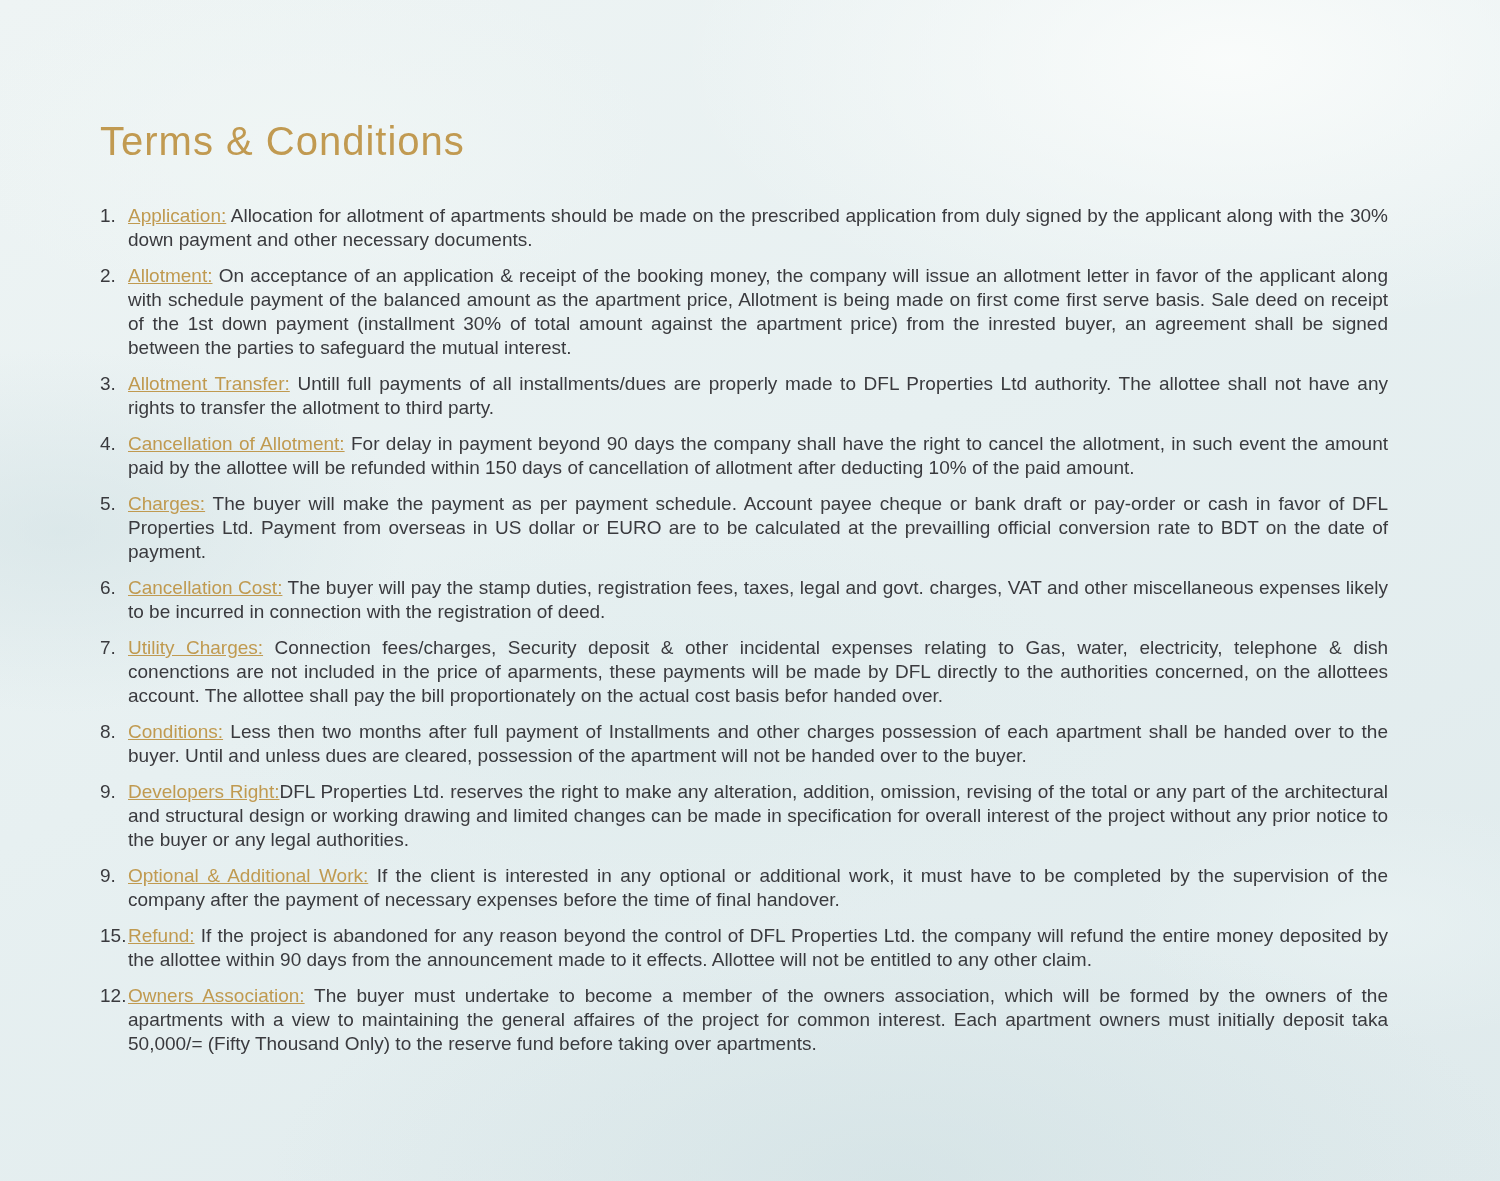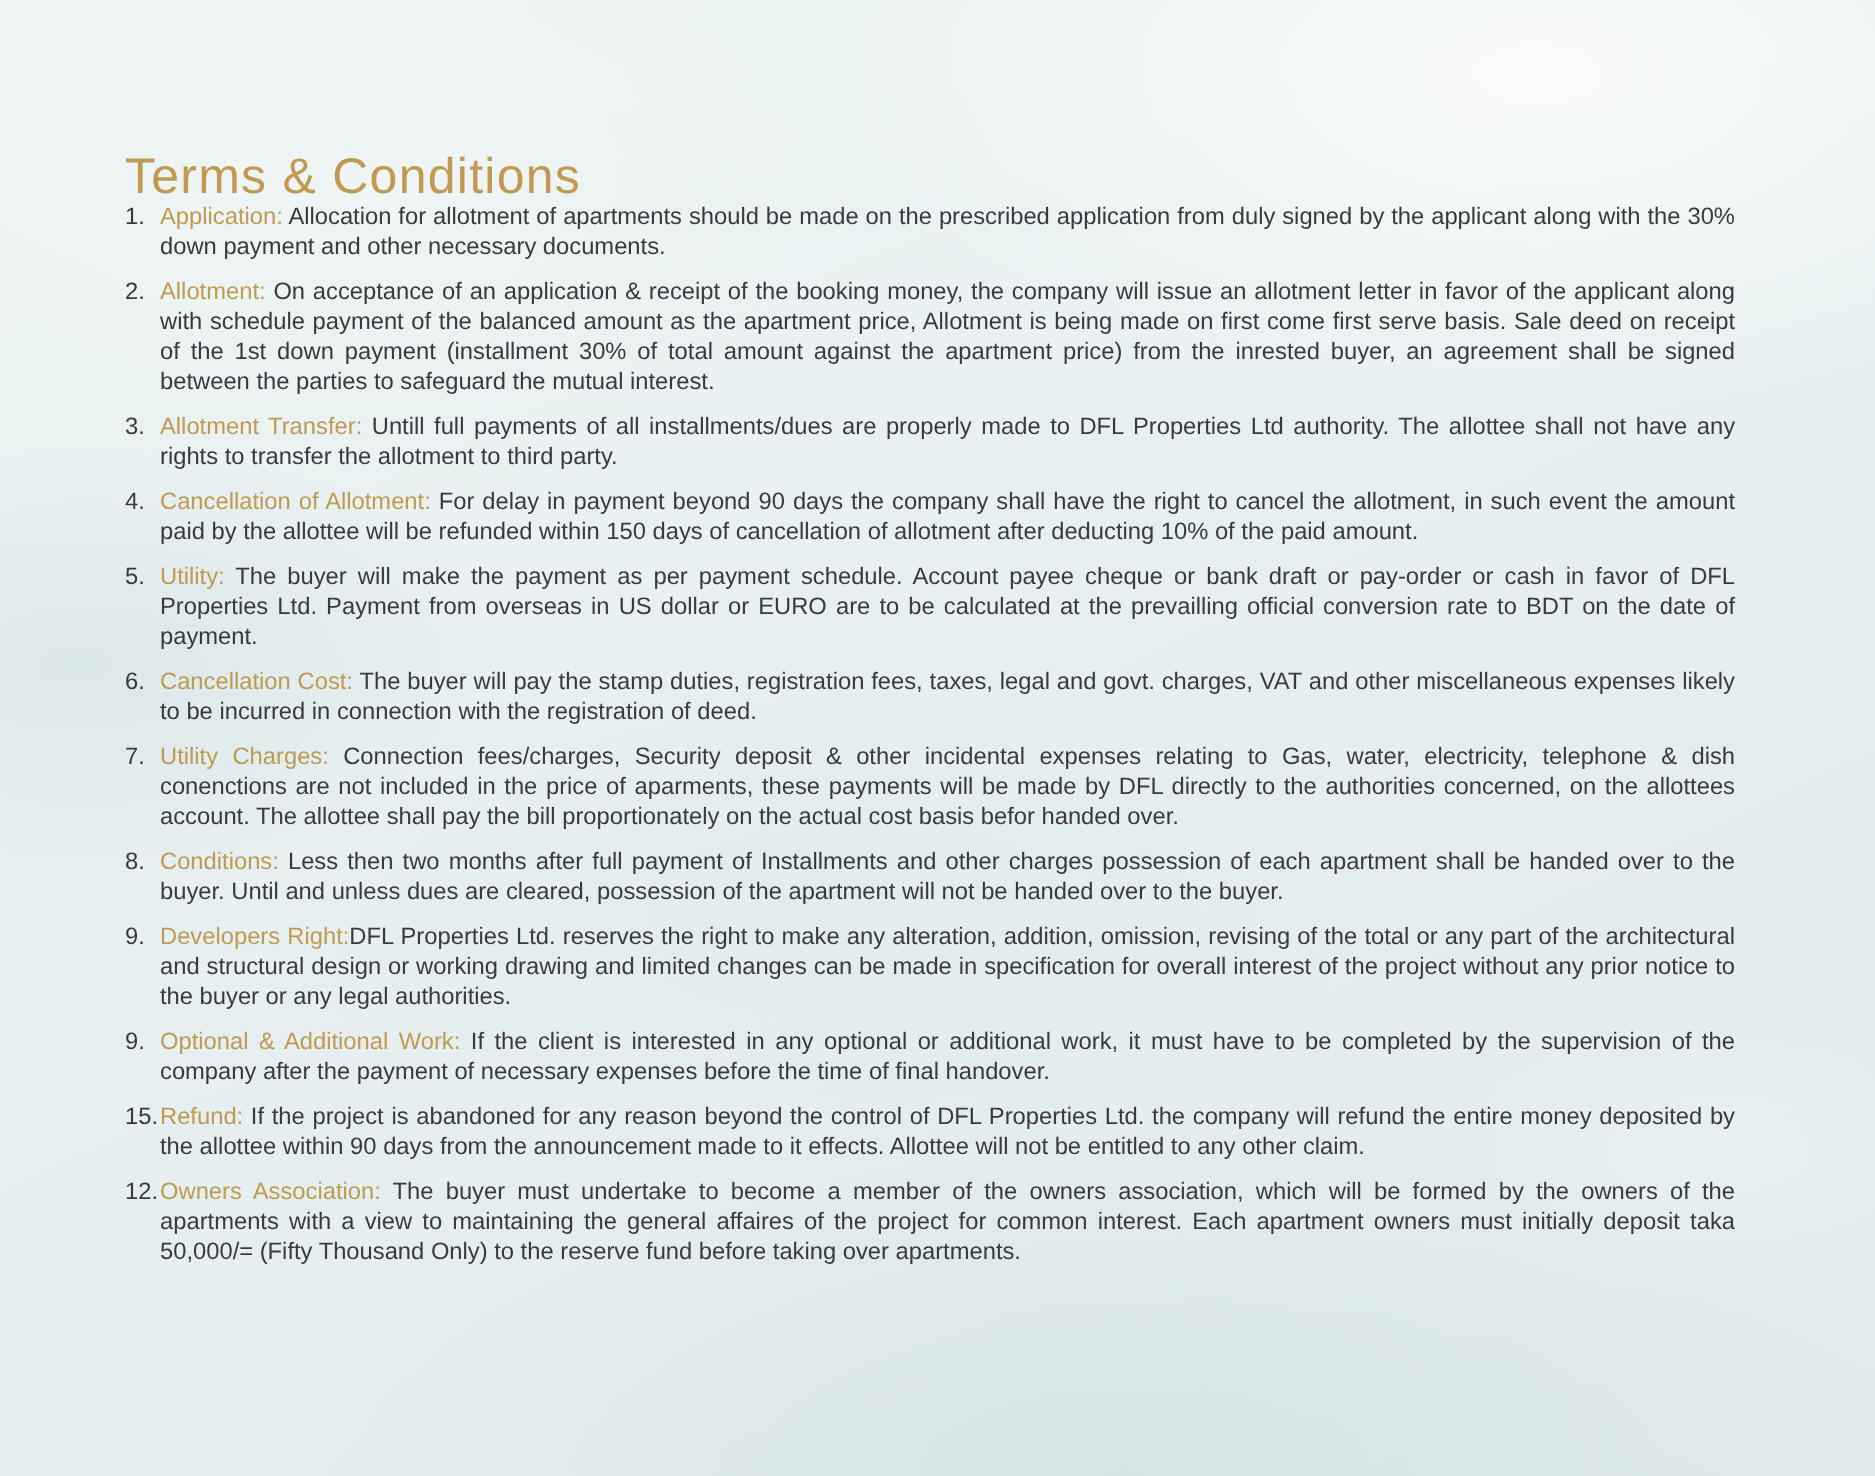--- a/index.html
+++ b/index.html
@@ -21,40 +21,42 @@
     width: 1500px;
     height: 1181px;
     padding: 120px 112px 0 100px;
   }
   .title {
     font-size: 40px;
     line-height: 42px;
     font-weight: 400;
     letter-spacing: 1px;
     color: #c19a51;
+    margin-bottom: 42px;
   }
   .terms-list { list-style: none; }
   .term {
     position: relative;
     padding-left: 28px;
     margin-bottom: 12px;
     font-size: 19px;
     line-height: 24px;
     color: #3a3a3e;
     text-align: justify;
     text-align-last: left;
   }
   .term-num {
     position: absolute;
     left: 0;
     top: 0;
     color: #3a3a3e;
   }
   .term-label {
     color: #c09a50;
+    text-decoration: underline;
   }
 </style>
 </head>
 <body>
 
 <div class="page">
   <h1 class="title">Terms &amp; Conditions</h1>
 
   <div class="terms-list">
 
@@ -73,21 +75,21 @@
       <p class="term-body"><span class="term-label">Allotment Transfer:</span><span> Untill full payments of all installments/dues are properly made to DFL Properties Ltd authority. The allottee shall not have any rights to transfer the allotment to third party.</span></p>
     </div>
 
     <div class="term">
       <span class="term-num">4.</span>
       <p class="term-body"><span class="term-label">Cancellation of Allotment:</span><span> For delay in payment beyond 90 days the company shall have the right to cancel the allotment, in such event the amount paid by the allottee will be refunded within 150 days of cancellation of allotment after deducting 10% of the paid amount.</span></p>
     </div>
 
     <div class="term">
       <span class="term-num">5.</span>
-      <p class="term-body"><span class="term-label">Utility:</span><span> The buyer will make the payment as per payment schedule. Account payee cheque or bank draft or pay-order or cash in favor of DFL Properties Ltd. Payment from overseas in US dollar or EURO are to be calculated at the prevailling official conversion rate to BDT on the date of payment.</span></p>
+      <p class="term-body"><span class="term-label">Charges:</span><span> The buyer will make the payment as per payment schedule. Account payee cheque or bank draft or pay-order or cash in favor of DFL Properties Ltd. Payment from overseas in US dollar or EURO are to be calculated at the prevailling official conversion rate to BDT on the date of payment.</span></p>
     </div>
 
     <div class="term">
       <span class="term-num">6.</span>
       <p class="term-body"><span class="term-label">Cancellation Cost:</span><span> The buyer will pay the stamp duties, registration fees, taxes, legal and govt. charges, VAT and other miscellaneous expenses likely to be incurred in connection with the registration of deed.</span></p>
     </div>
 
     <div class="term">
       <span class="term-num">7.</span>
       <p class="term-body"><span class="term-label">Utility Charges:</span><span> Connection fees/charges, Security deposit &amp; other incidental expenses relating to Gas, water, electricity, telephone &amp; dish conenctions are not included in the price of aparments, these payments will be made by DFL directly to the authorities concerned, on the allottees account. The allottee shall pay the bill proportionately on the actual cost basis befor handed over.</span></p>

